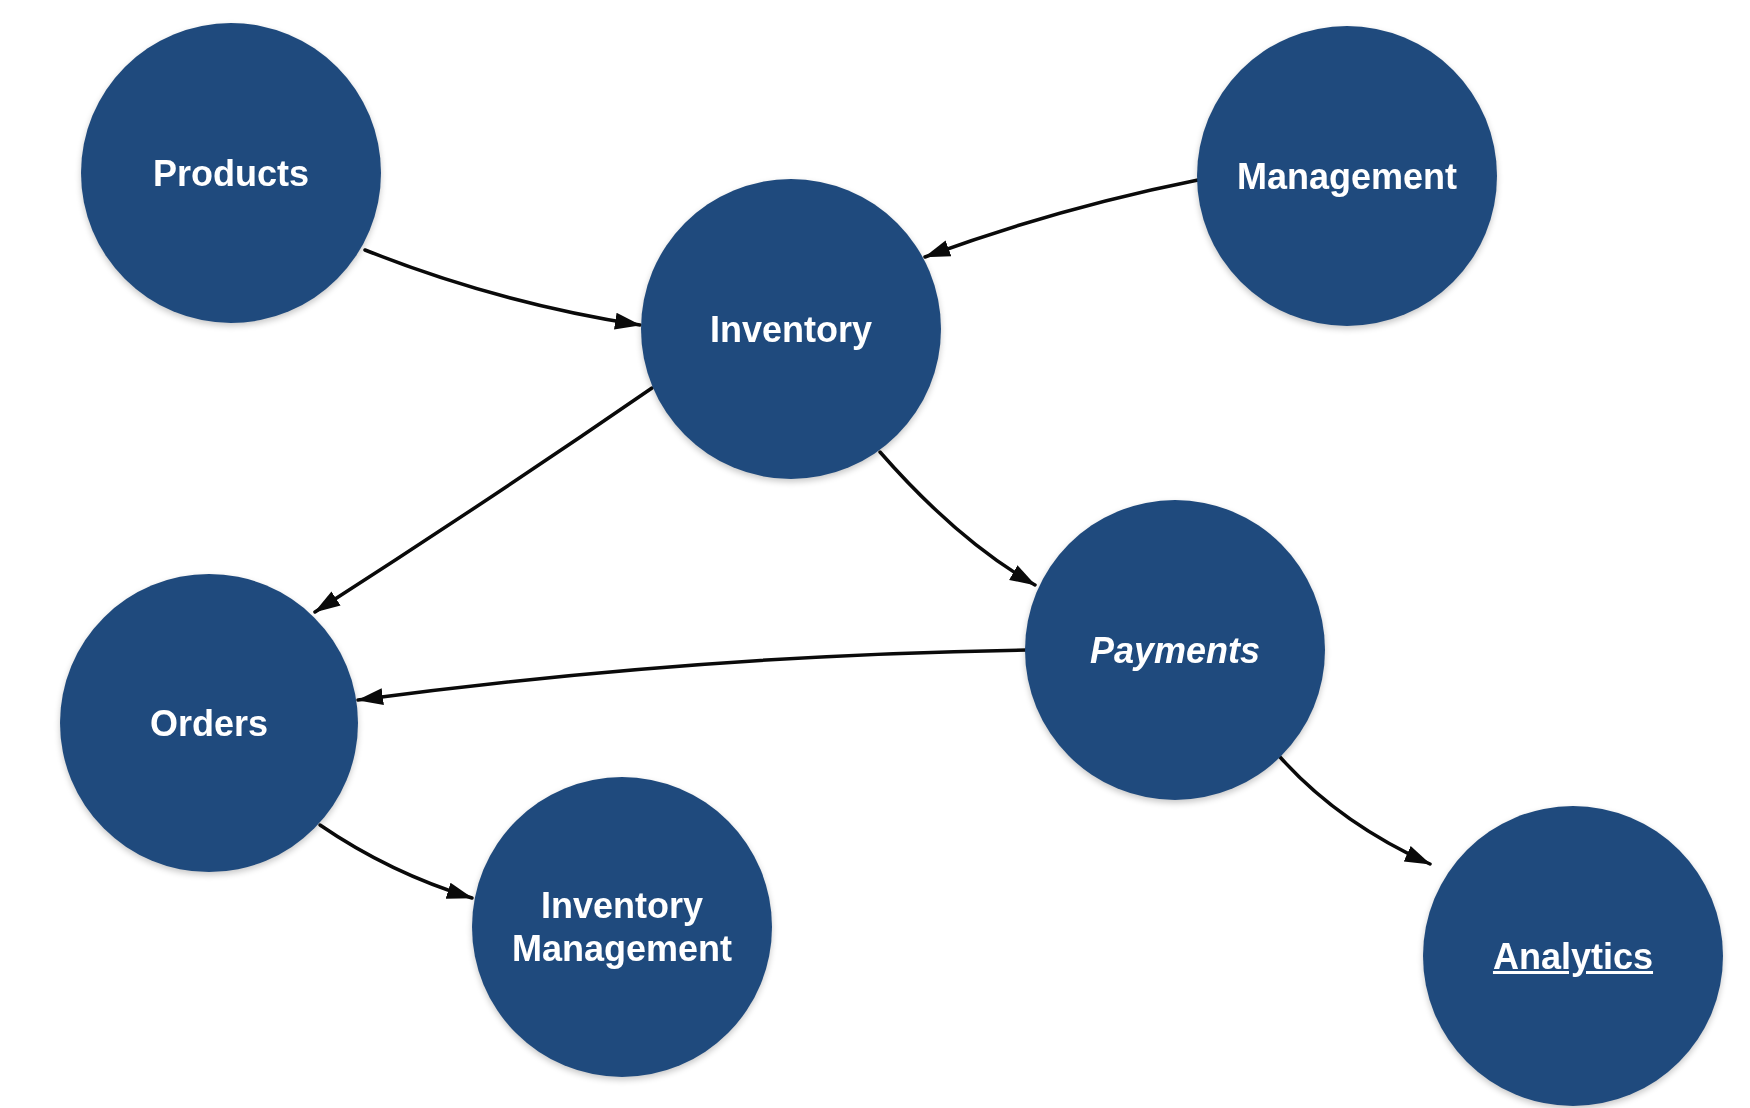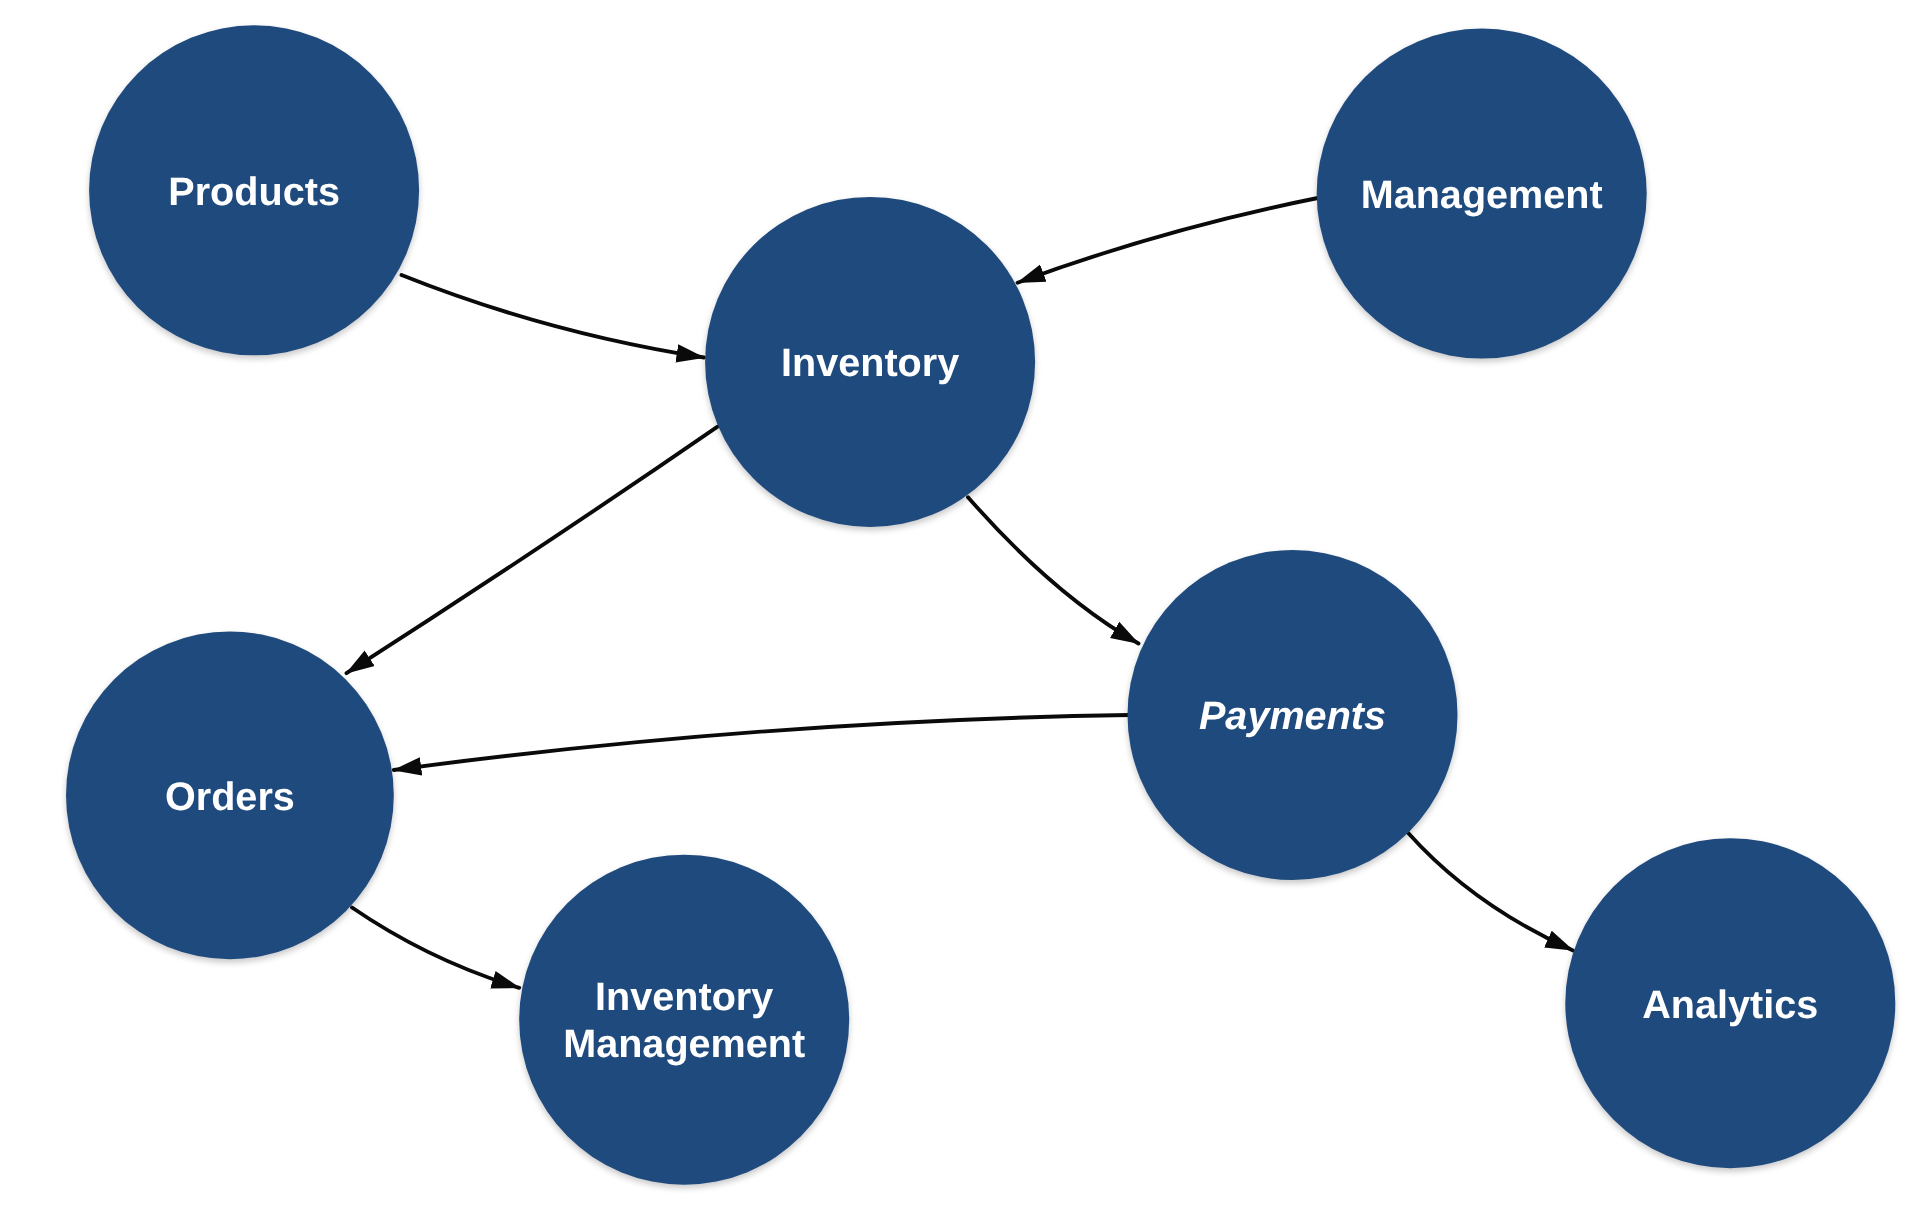--- a/index.html
+++ b/index.html
@@ -90,19 +90,19 @@
         <div class="node-label">
           <span>Payments</span>
         </div>
       </div>
       <div class="node" style="left: 472px; top: 777px; width: 300px; height: 300px;">
         <div class="node-label">
           <span>Inventory</span>
           <span>Management</span>
         </div>
       </div>
-      <div class="node" style="left: 1423px; top: 762px; width: 300px; height: 300px;">
+      <div class="node" style="left: 1423px; top: 806px; width: 300px; height: 300px; text-decoration: underline;">
         <div class="node-label">
           <span>Analytics</span>
         </div>
       </div>
     </div>
 </div>
 
 </body></html>

